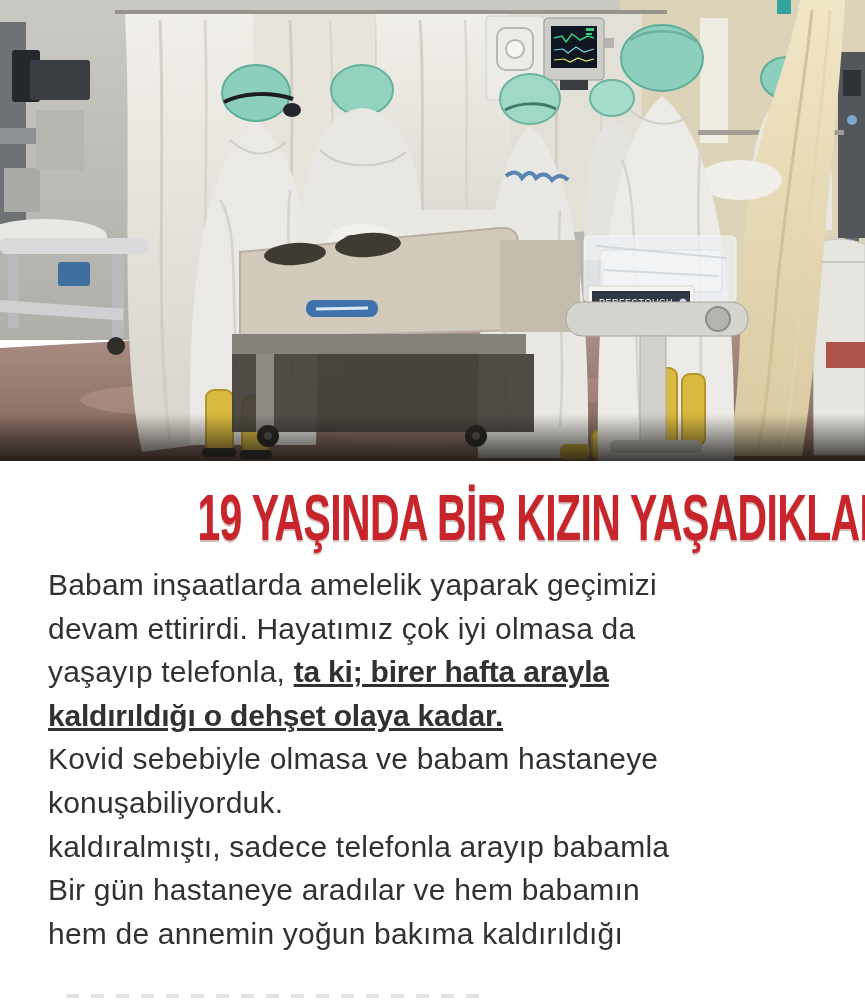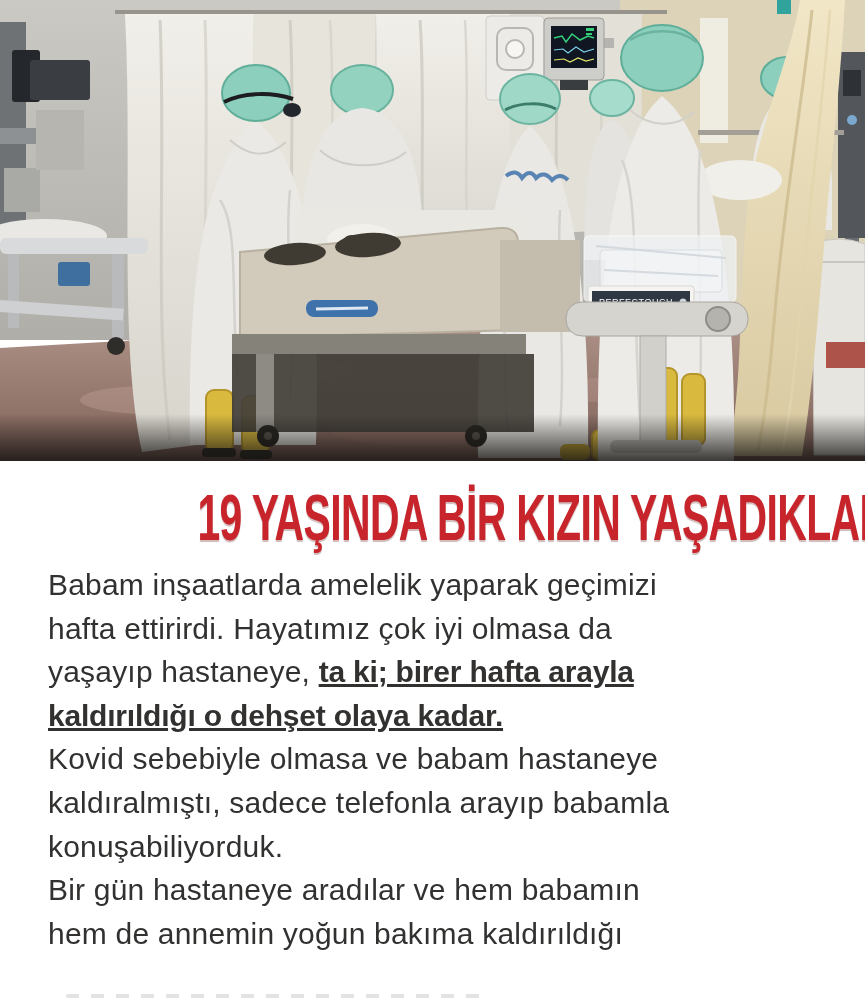--- a/index.html
+++ b/index.html
@@ -250,24 +250,24 @@
   </g>
 
   <rect x="0" y="414" width="865" height="47" fill="url(#vignG)"></rect>
 </svg>
 </div>
 
 <div class="story">
   <h1 class="story-title"><span class="squeeze">19 YAŞINDA BİR KIZIN YAŞADIKLARI</span></h1>
   <div class="story-lines" id="story-lines">
       <div class="story-line"><span>Babam inşaatlarda amelelik yaparak geçimizi</span></div>
-      <div class="story-line"><span>hafta ettirirdi. Hayatımız çok iyi olmasa da</span></div>
-      <div class="story-line"><span>yaşayıp hastaneye, </span><b>ta ki; birer hafta arayla</b></div>
+      <div class="story-line"><span>devam ettirirdi. Hayatımız çok iyi olmasa da</span></div>
+      <div class="story-line"><span>yaşayıp telefonla, </span><b>ta ki; birer hafta arayla</b></div>
       <div class="story-line"><b>kaldırıldığı o dehşet olaya kadar.</b></div>
       <div class="story-line"><span>Kovid sebebiyle olmasa ve babam hastaneye</span></div>
+      <div class="story-line"><span>konuşabiliyorduk.</span></div>
       <div class="story-line"><span>kaldıralmıştı, sadece telefonla arayıp babamla</span></div>
-      <div class="story-line"><span>konuşabiliyorduk.</span></div>
       <div class="story-line"><span>Bir gün hastaneye aradılar ve hem babamın</span></div>
       <div class="story-line"><span>hem de annemin yoğun bakıma kaldırıldığı</span></div>
     </div>
 </div>
 
 <div class="cutoff-strip"></div>
 
 </body></html>

